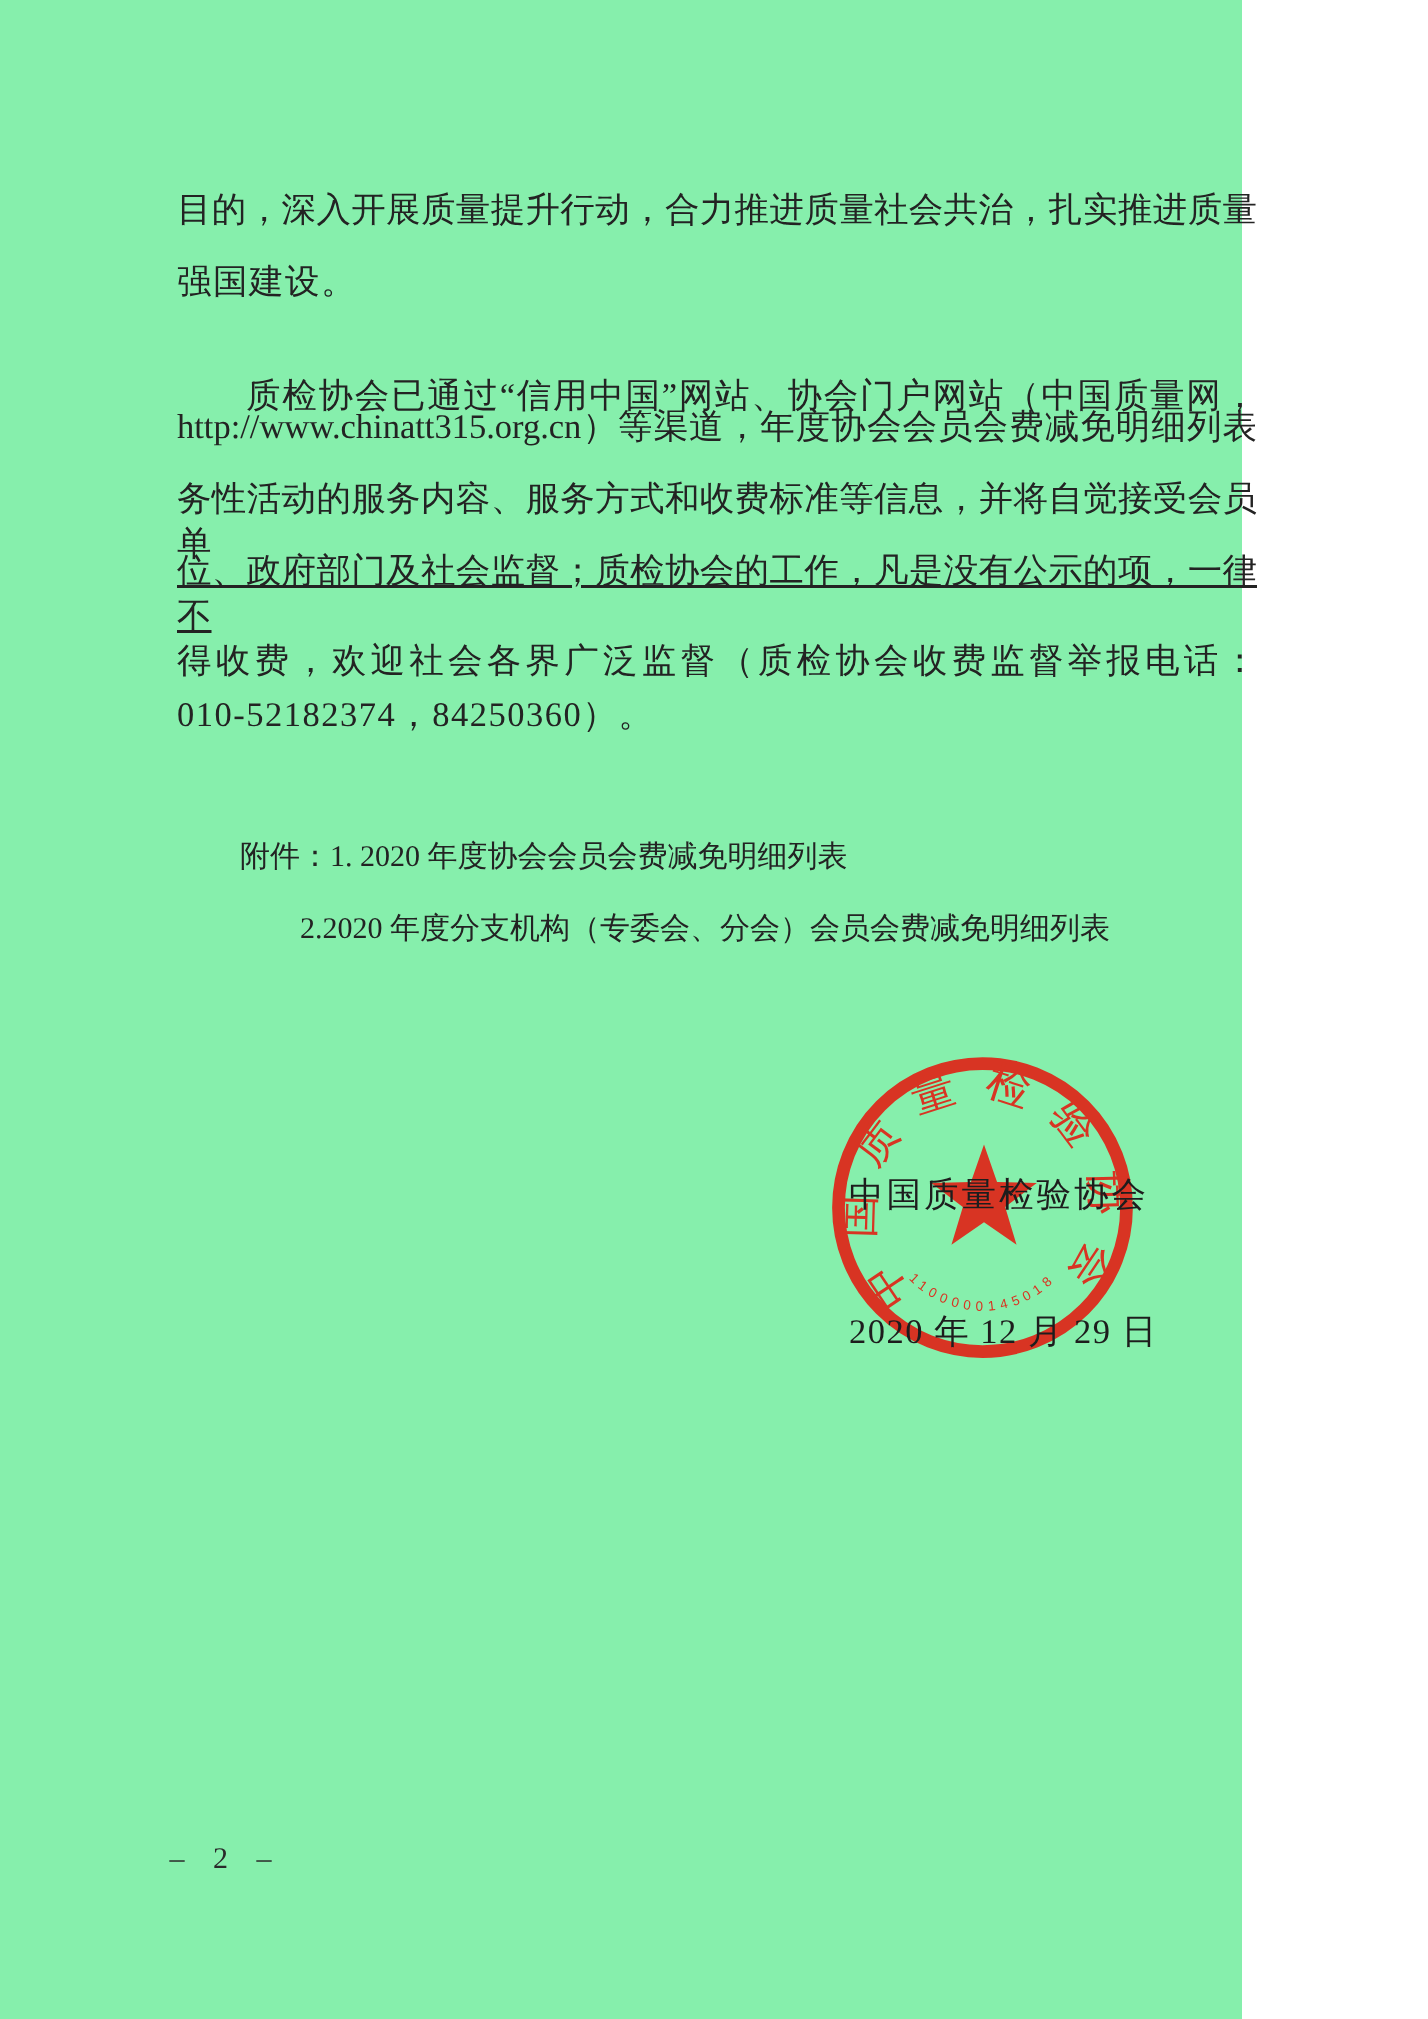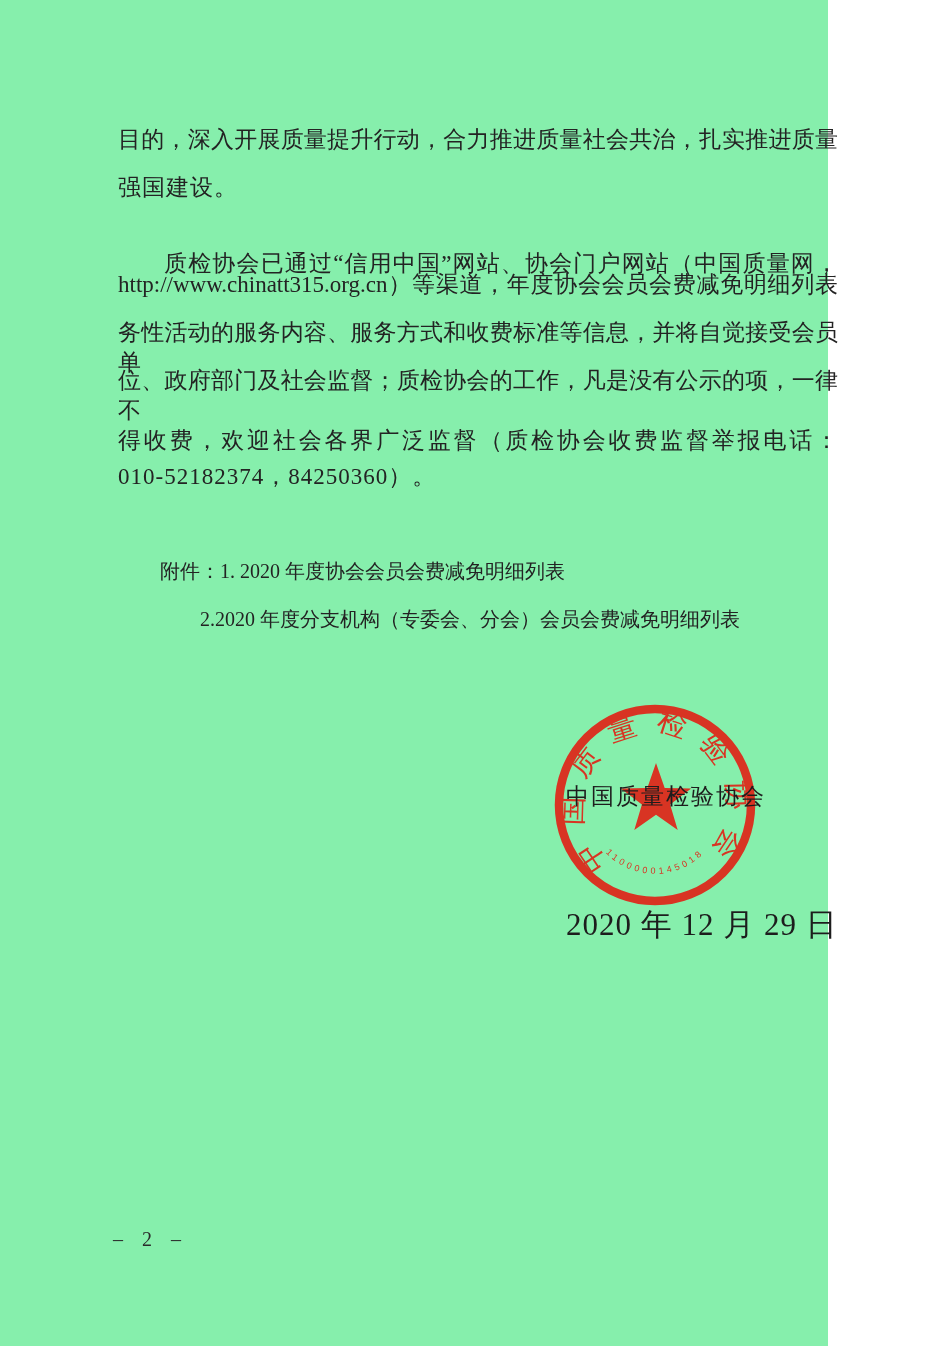--- a/index.html
+++ b/index.html
@@ -31,22 +31,22 @@
   }
   .indent2{padding-left:46px;width:674px;}
   .attach-line{position:absolute;font-size:20px;line-height:30px;white-space:nowrap;color:#232323;}
   .sig-org{
     position:absolute;left:566px;top:781px;
     font-size:23px;letter-spacing:2px;color:#1d1d1d;
     z-index:5;white-space:nowrap;
   }
   .sig-date{
     position:absolute;left:566px;top:872px;
-    font-size:31px;letter-spacing:1px;color:#1d1d1d;
-    z-index:5;white-space:nowrap;margin-top:32px;
+    font-size:23px;letter-spacing:1px;color:#1d1d1d;
+    z-index:5;white-space:nowrap;
   }
   .page-num{
     position:absolute;left:113px;top:1228px;
     font-size:20px;letter-spacing:7px;color:#2a2a2a;
   }
   .seal{
     position:absolute;left:550px;top:700px;width:210px;height:210px;
     z-index:3;opacity:0.95;
   }
 </style>
@@ -54,21 +54,21 @@
 <body>
 
 <div class="page">
 
   <div class="line fill" style="top:125px;">目的，深入开展质量提升行动，合力推进质量社会共治，扎实推进质量</div>
   <div class="line" style="top:173px;">强国建设。</div>
 
   <div class="line fill indent2" style="top:222px;margin-top:27px;">质检协会已通过“信用中国”网站、协会门户网站（中国质量网，</div>
   <div class="line fill" style="top:270px;">http://www.chinatt315.org.cn）等渠道，年度协会会员会费减免明细列表</div>
   <div class="line fill" style="top:318px;">务性活动的服务内容、服务方式和收费标准等信息，并将自觉接受会员单</div>
-  <div class="line fill" style="top:366px;">位、政府部门及社会监督；质检协会的工作，凡是没有公示的项，一律不</div>
+  <div class="line fill" style="top:366px;text-decoration:underline;">位、政府部门及社会监督；质检协会的工作，凡是没有公示的项，一律不</div>
   <div class="line fill" style="top:414px;margin-top:12px;">得收费，欢迎社会各界广泛监督（质检协会收费监督举报电话：</div>
   <div class="line" style="top:462px;">010-52182374，84250360）。</div>
 
   <div class="attach-line" style="left:160px;top:556px;">
     <span>附件：</span><span>1. 2020 年度协会会员会费减免明细列表</span>
   </div>
   <div class="attach-line" style="left:200px;top:604px;">
     <span>2.2020 年度分支机构（专委会、分会）会员会费减免明细列表</span>
   </div>
 

